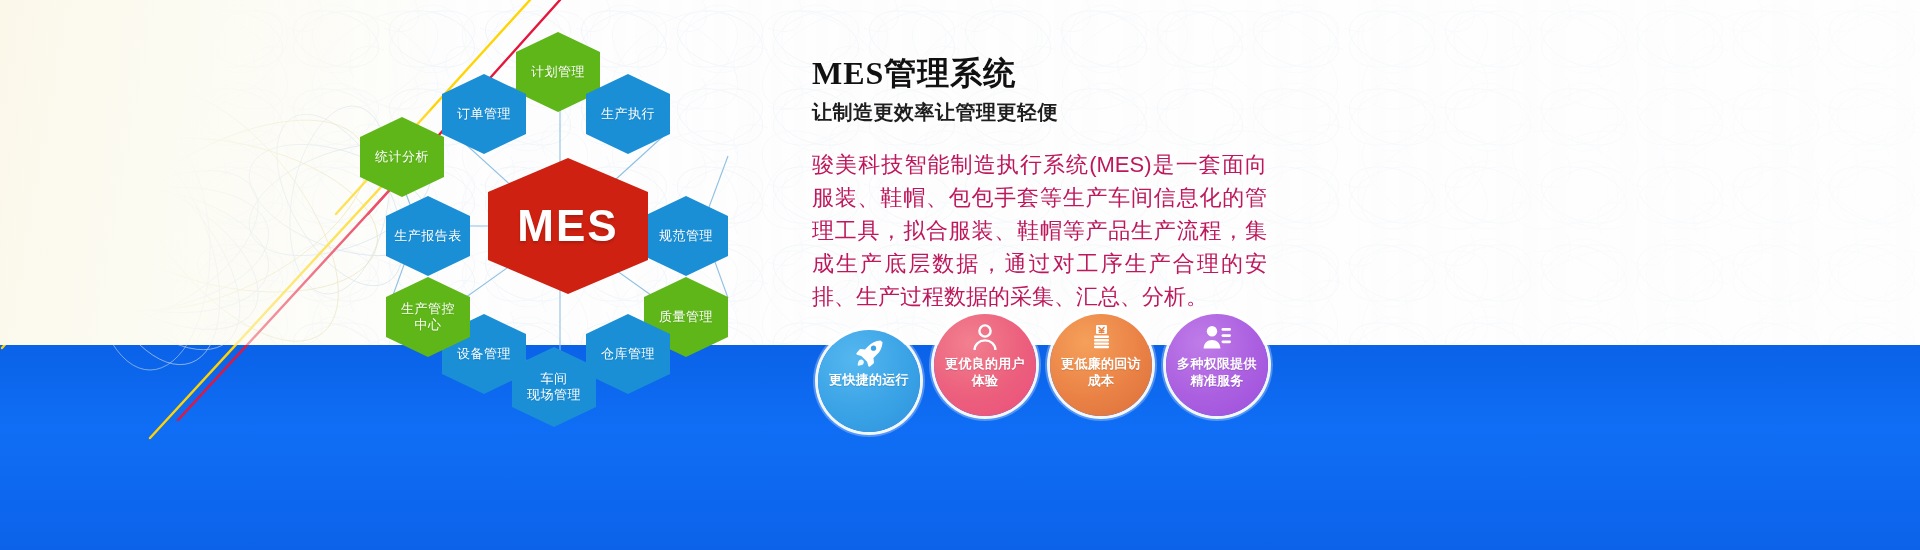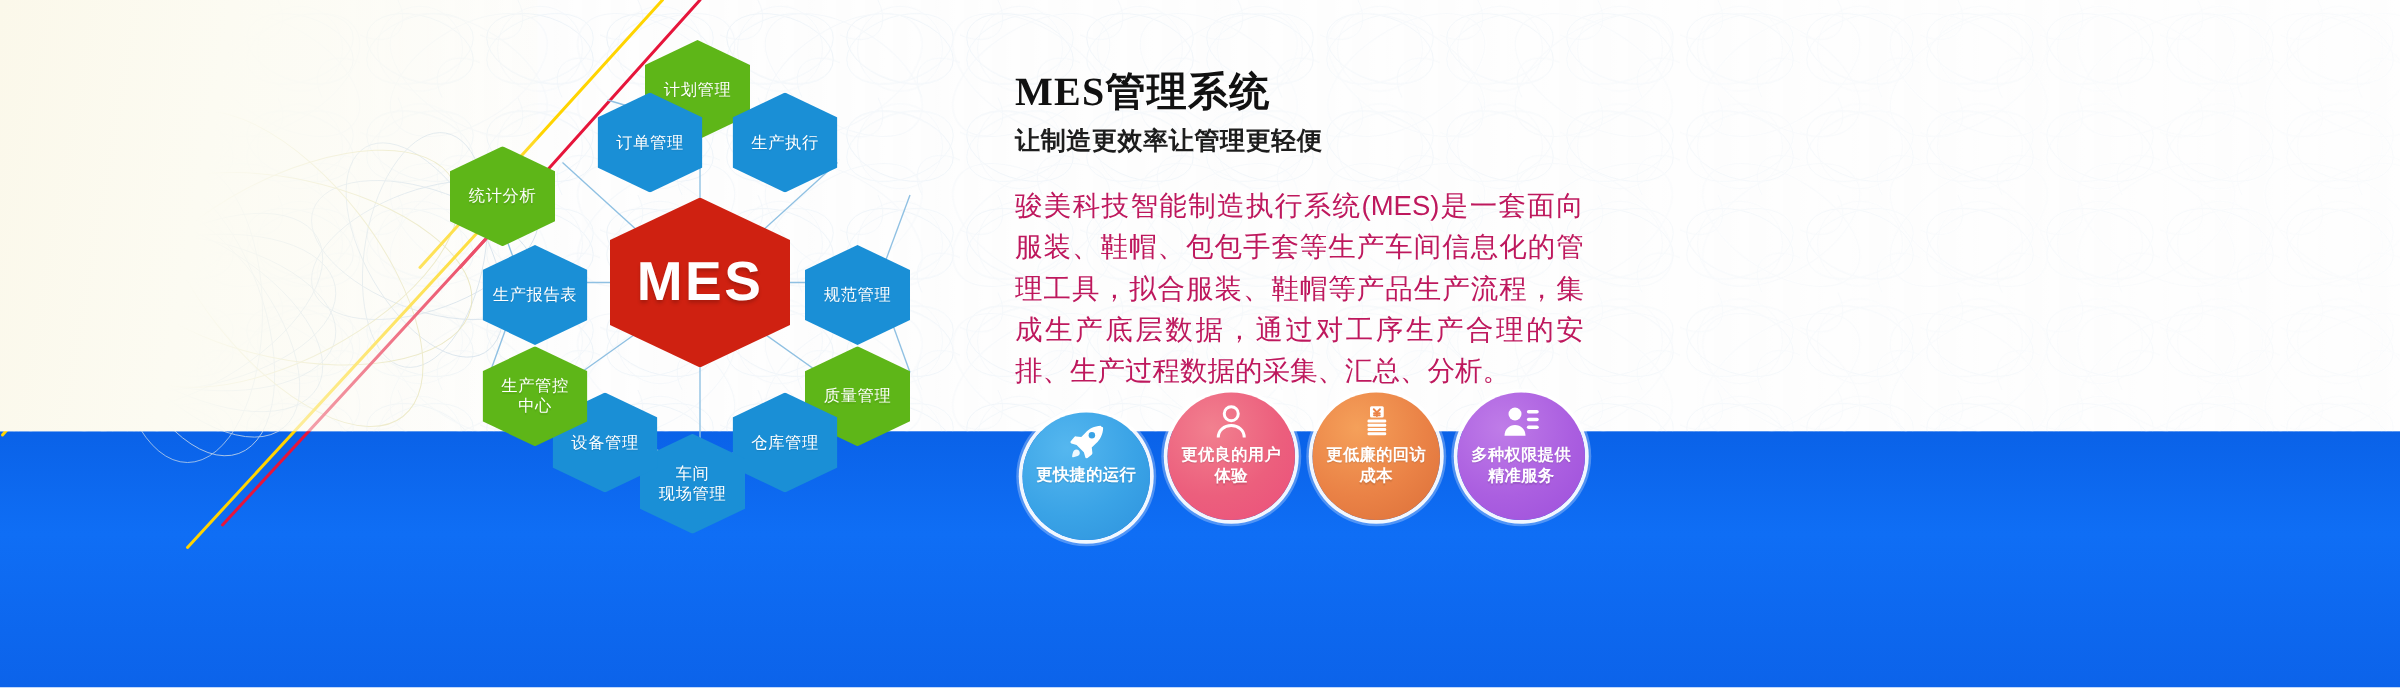--- a/index.html
+++ b/index.html
@@ -190,21 +190,21 @@
         <line x1="240" y1="92" x2="316" y2="70"></line>
         <line x1="98" y1="216" x2="72" y2="146"></line>
         <line x1="98" y1="216" x2="72" y2="288"></line>
         <line x1="382" y1="216" x2="408" y2="146"></line>
         <line x1="382" y1="216" x2="408" y2="288"></line>
         <line x1="240" y1="360" x2="170" y2="340"></line>
         <line x1="240" y1="360" x2="312" y2="340"></line>
       </g>
     </svg>
 
-    <div class="hex-center" style="left:168px; top:148px; width:144px; height:136px;">
+    <div class="hex-center" style="left:168px; top:148px; width:160px; height:136px;">
       <span>MES</span>
     </div>
 
     <div class="hex green" style="left:196px; top:22px;  width:84px; height:80px;">
       <span>计划管理</span>
     </div>
     <div class="hex blue" style="left:266px; top:64px;  width:84px; height:80px;">
       <span>生产执行</span>
     </div>
     <div class="hex blue" style="left:324px; top:186px; width:84px; height:80px;">
@@ -224,21 +224,21 @@
     </div>
     <div class="hex green" style="left:66px;  top:267px; width:84px; height:80px;">
       <span>生产管控<br>中心</span>
     </div>
     <div class="hex blue" style="left:66px;  top:186px; width:84px; height:80px;">
       <span>生产报告表</span>
     </div>
     <div class="hex green" style="left:40px;  top:107px; width:84px; height:80px;">
       <span>统计分析</span>
     </div>
-    <div class="hex blue" style="left:122px; top:64px;  width:84px; height:80px;margin-left:36px;">
+    <div class="hex blue" style="left:122px; top:64px;  width:84px; height:80px;">
       <span>订单管理</span>
     </div>
   </div>
 
   <div id="right">
 
     <div class="r-title">MES管理系统</div>
     <div class="r-sub">让制造更效率让管理更轻便</div>
     <div class="r-para">骏美科技智能制造执行系统(MES)是一套面向服装、鞋帽、包包手套等生产车间信息化的管理工具，拟合服装、鞋帽等产品生产流程，集成生产底层数据，通过对工序生产合理的安 排、生产过程数据的采集、汇总、分析。</div>
 

